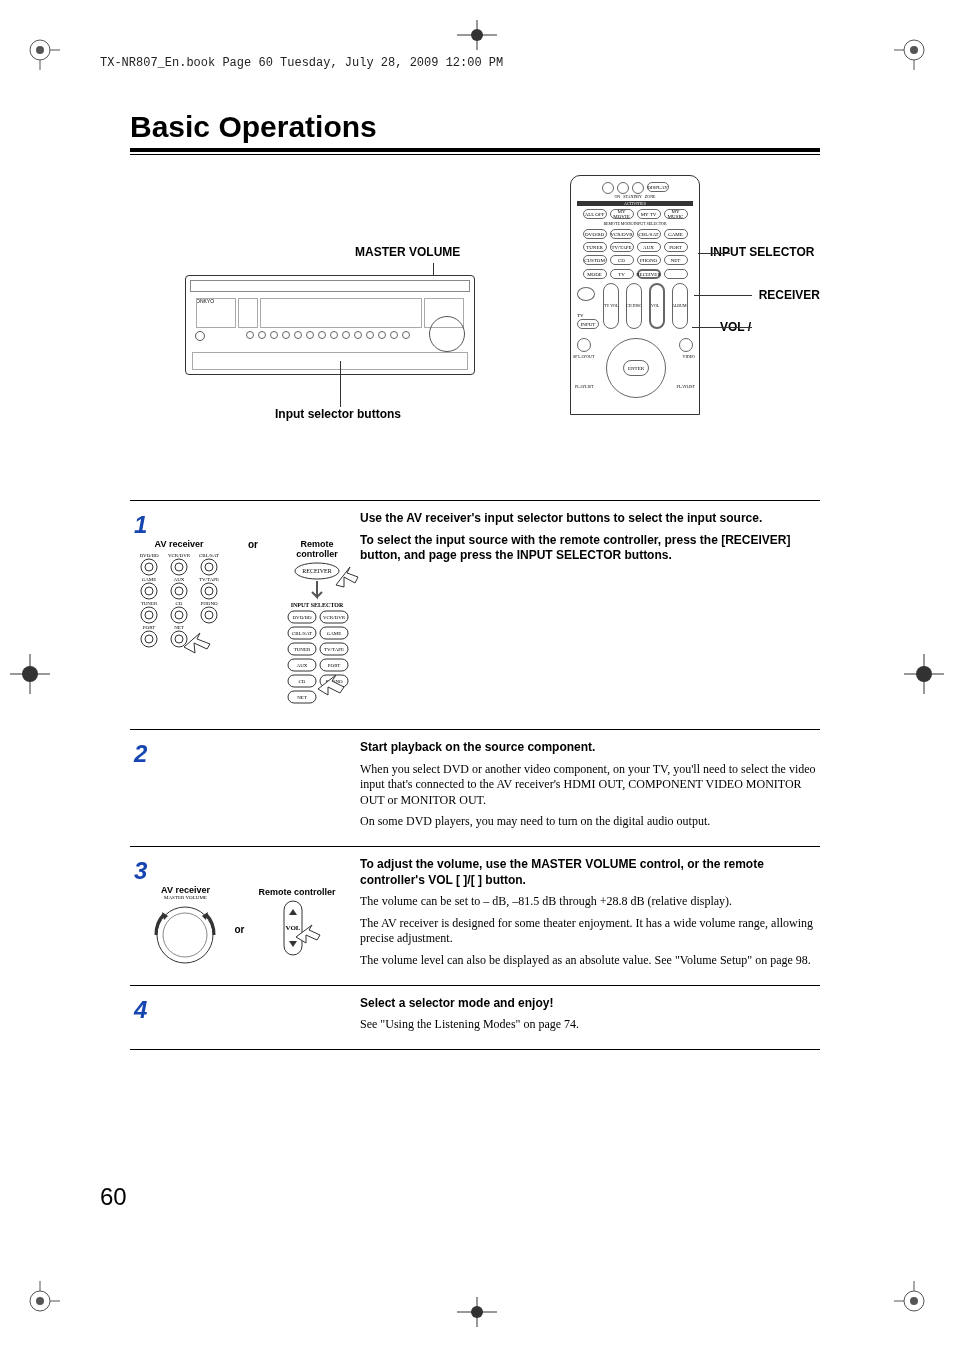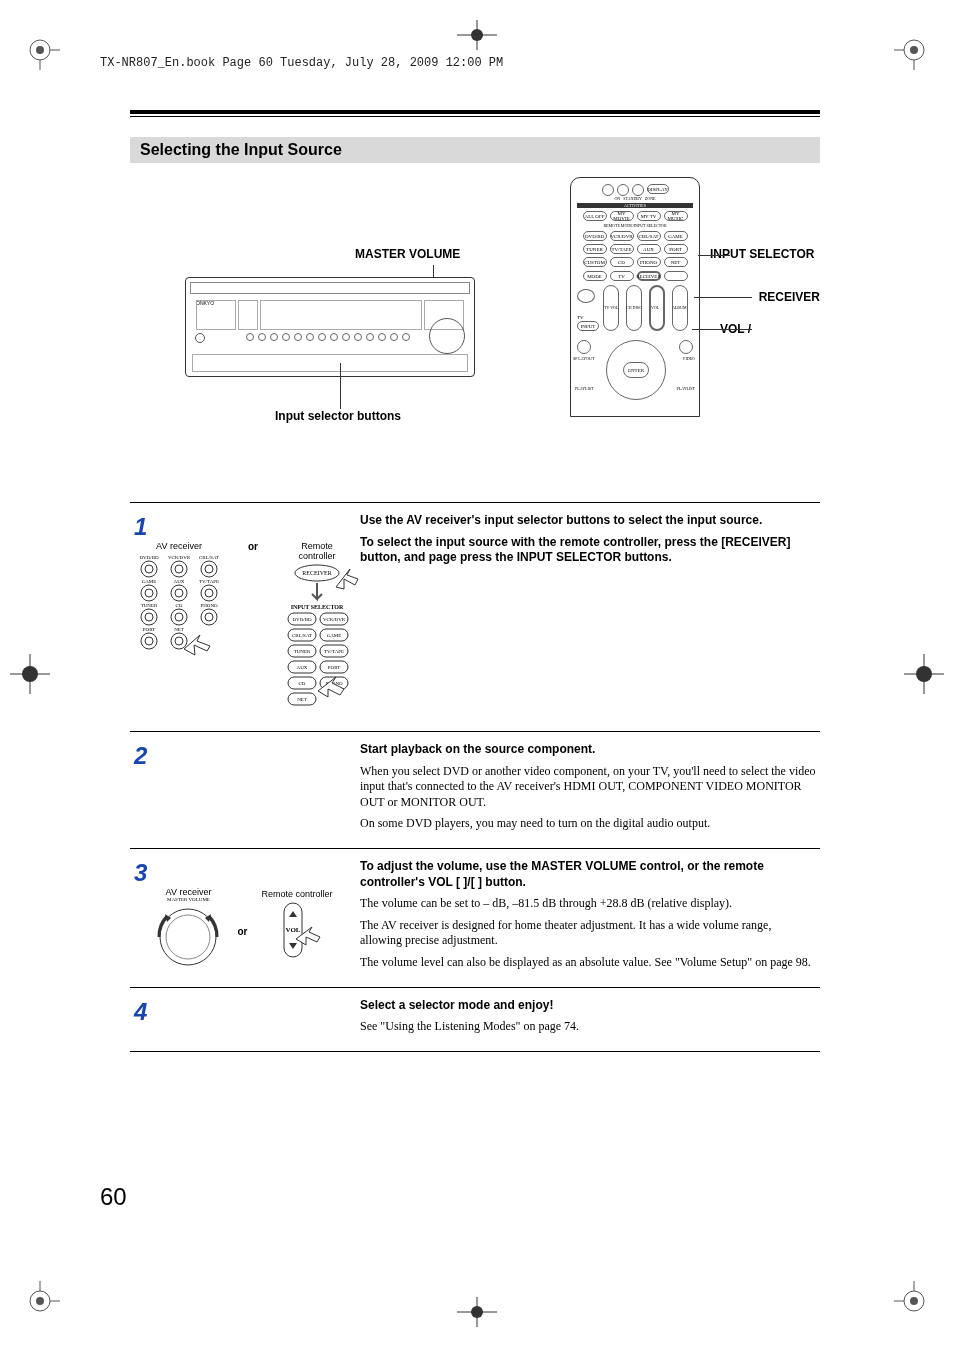--- a/index.html
+++ b/index.html
@@ -147,21 +147,21 @@
       font-family: Arial, Helvetica, sans-serif;
       font-size: 24px;
       font-weight: bold;
       font-style: italic;
       color: #1846b0;
       text-align: left;
       display:block;
     }
     .step-sublabels {
       font-family: Arial, Helvetica, sans-serif;
-      font-size: 9px; font-weight: normal;
+      font-size: 9px; font-weight: bold;
     }
     .step-text b { font-family: Arial, Helvetica, sans-serif; font-weight: bold; }
     .step-text p { font-size: 12px; margin-bottom: 6px; line-height: 1.3; }
     .page-number {
       position: absolute;
       bottom: 140px;
       left: 100px;
       font-family: Arial, Helvetica, sans-serif;
       font-size: 24px;
     }
@@ -213,24 +213,24 @@
     </svg></div>
 <div class="reg-mark reg-bottom"><svg width="40" height="30">
       <circle cx="20" cy="15" r="6" fill="#333"></circle>
       <line x1="0" y1="15" x2="40" y2="15" stroke="#333"></line>
       <line x1="20" y1="0" x2="20" y2="30" stroke="#333"></line>
     </svg></div>
 
 <div class="header-line">TX-NR807_En.book  Page 60  Tuesday, July 28, 2009  12:00 PM</div>
 
 <div class="page-content">
+  <h1 class="main-heading">Basic Operations</h1>
   <hr class="thick-rule">
   <hr class="thin-rule">
 
-  <div class="section-bar">Selecting the Input Source</div>
 
   <div class="diagrams">
     <div class="mv-label">MASTER VOLUME</div>
     <div class="mv-line"></div>
 
     <div class="receiver-diagram">
       <div class="receiver-box">
         <div class="recv-top-strip"></div>
         <div style="position:absolute; top:22px; left:10px; font-size:5px; font-family:Arial;">ONKYO</div>
         <div style="position:absolute; top:22px; left:10px; right:10px; height:30px; display:flex; gap:2px;">
@@ -483,21 +483,21 @@
               <g transform="translate(24,40)">
                 <path d="M0 0 L16 -12 L13 -7 L24 -2 L21 3 L10 -2 L10 6 Z" fill="#fff" stroke="#333"></path>
               </g>
             </svg>
           </div>
         </div>
       </td>
       <td class="step-text">
         <p><b>To adjust the volume, use the MASTER VOLUME control, or the remote controller's VOL [    ]/[    ] button.</b></p>
         <p>The volume can be set to –    dB, –81.5 dB through +28.8 dB (relative display).</p>
-        <p>The AV receiver is designed for home theater adjustment. It has a wide volume range, allowing precise adjustment.</p>
+        <p>The AV receiver is designed for some theater enjoyment. It has a wide volume range, allowing precise adjustment.</p>
         <p>The volume level can also be displayed as an absolute value. See "Volume Setup" on page 98.</p>
       </td>
     </tr>
 
     <tr>
       <td class="step-left">
         <span class="step-num">4</span>
       </td>
       <td class="step-text">
         <p><b>Select a selector mode and enjoy!</b></p>

